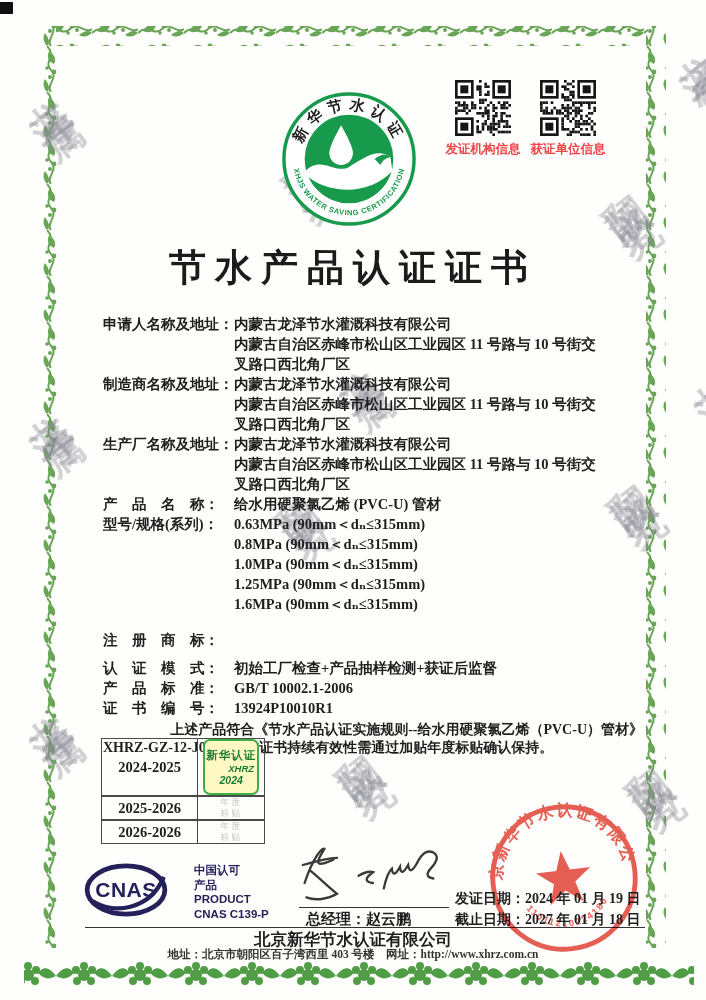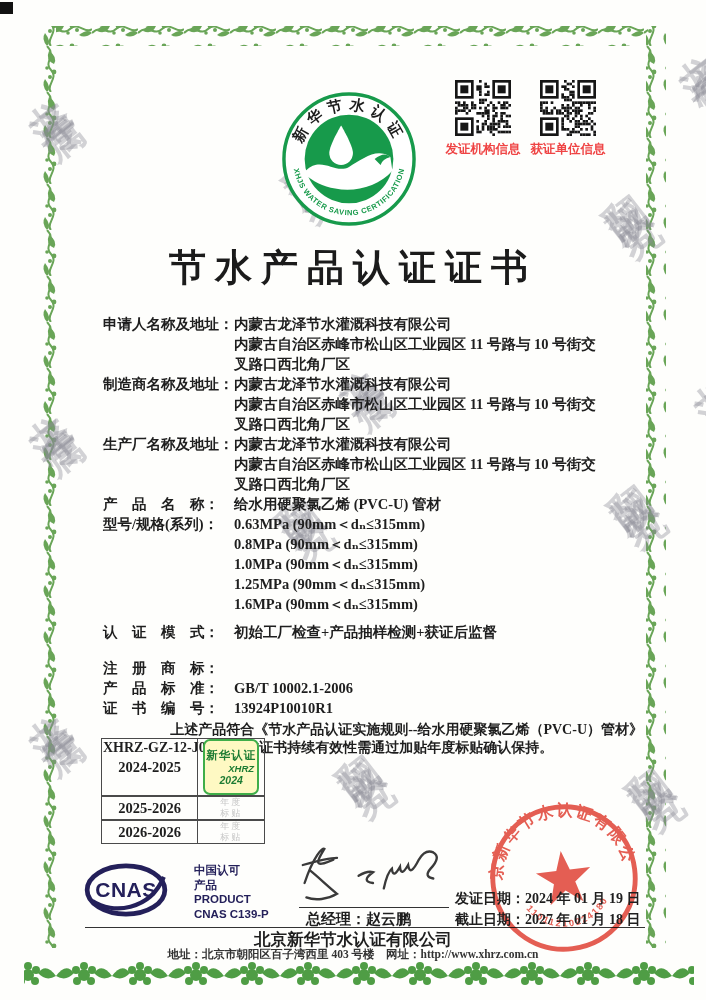--- a/index.html
+++ b/index.html
@@ -438,27 +438,27 @@
     <div class="frow">
       <div class="flabel">型号/规格(系列)：</div>
       <div class="fval">
         <div>0.63MPa (90mm＜dₙ≤315mm)</div>
         <div>0.8MPa (90mm＜dₙ≤315mm)</div>
         <div>1.0MPa (90mm＜dₙ≤315mm)</div>
         <div>1.25MPa (90mm＜dₙ≤315mm)</div>
         <div>1.6MPa (90mm＜dₙ≤315mm)</div>
       </div>
     </div>
+    <div class="frow gap1">
+      <div class="flabel">注　册　商　标：</div>
+      <div class="fval"></div>
+    </div>
     <div class="frow gap2">
       <div class="flabel">认　证　模　式：</div>
       <div class="fval">初始工厂检查+产品抽样检测+获证后监督</div>
-    </div>
-    <div class="frow gap1">
-      <div class="flabel">注　册　商　标：</div>
-      <div class="fval"></div>
     </div>
     <div class="frow">
       <div class="flabel">产　品　标　准：</div>
       <div class="fval">GB/T 10002.1-2006</div>
     </div>
     <div class="frow">
       <div class="flabel">证　书　编　号：</div>
       <div class="fval">13924P10010R1</div>
     </div>
     <div class="statement">

